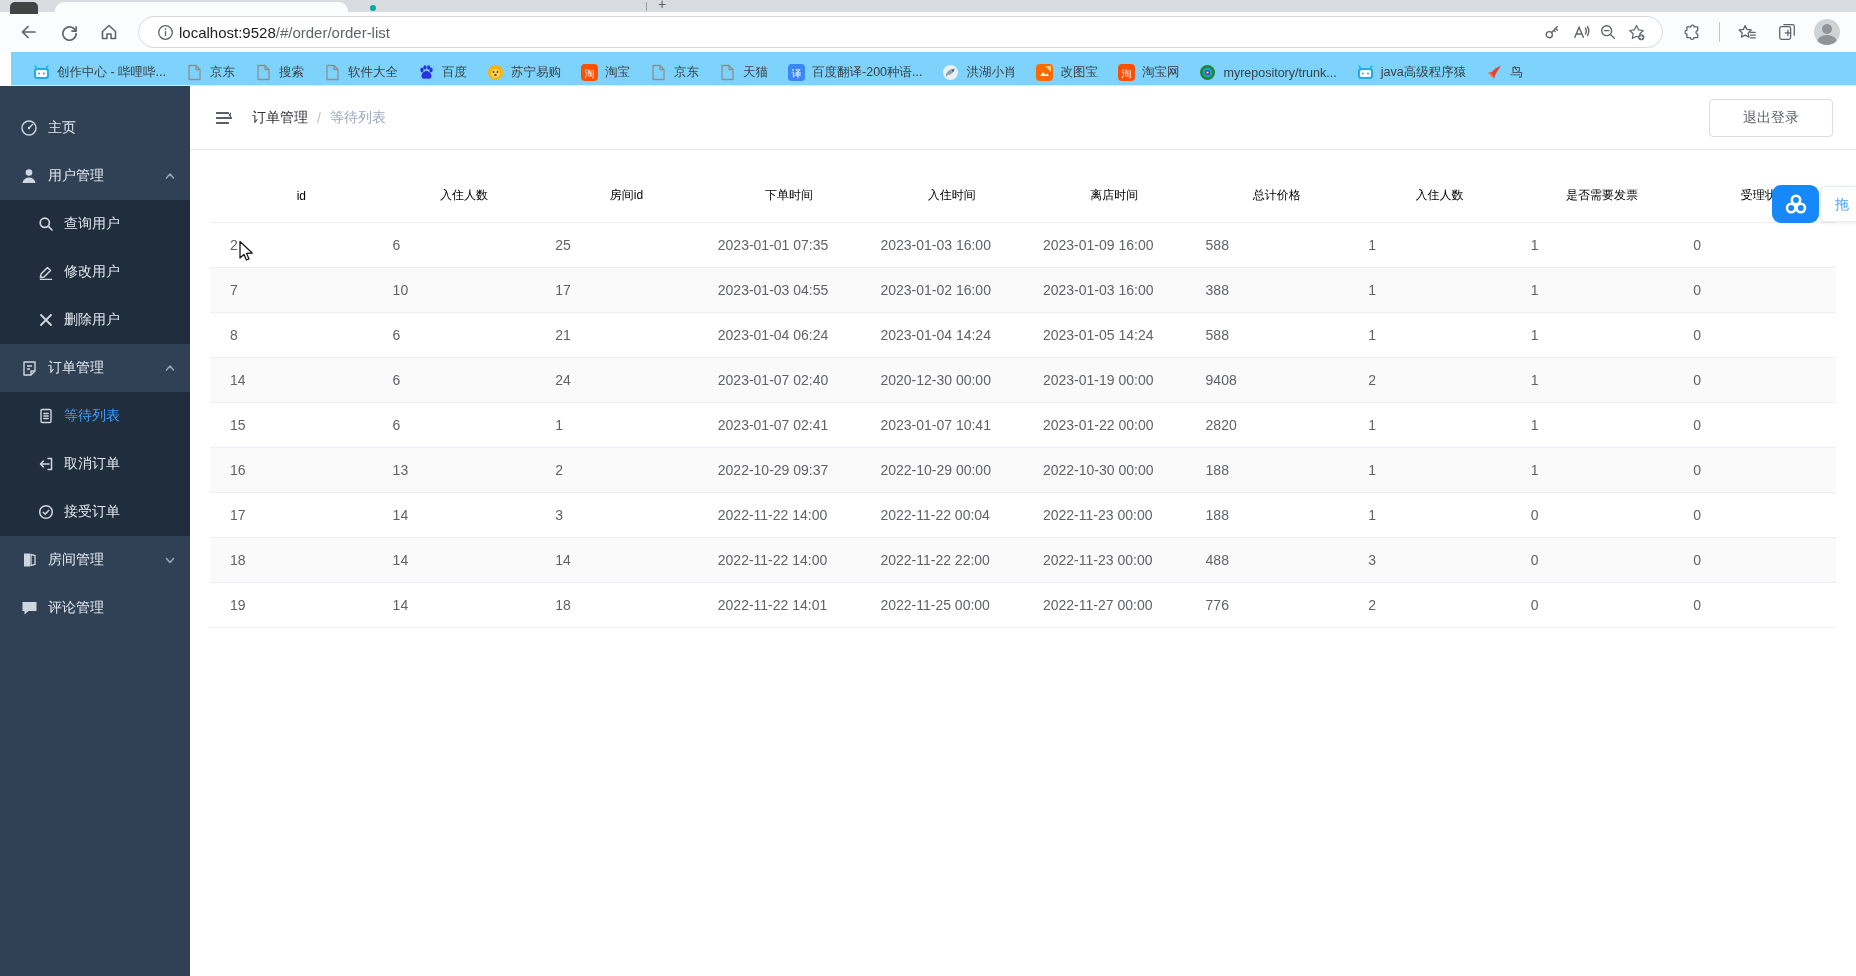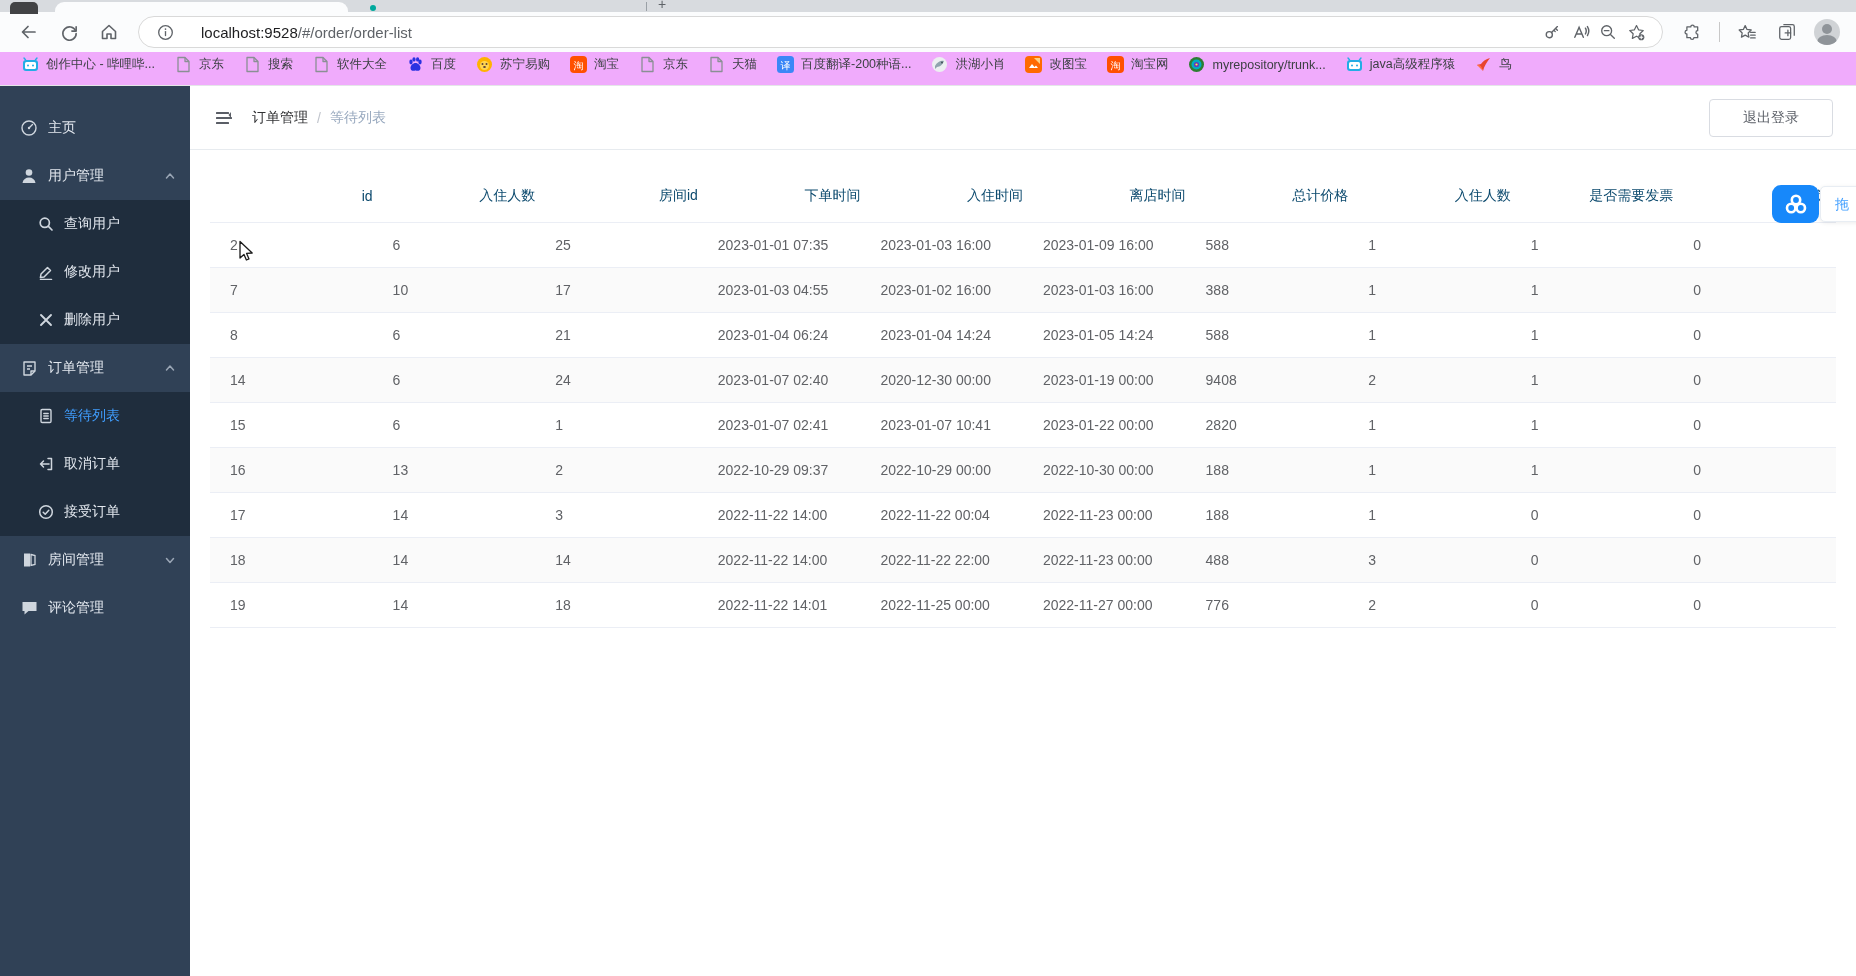--- a/index.html
+++ b/index.html
@@ -11,30 +11,30 @@
   .tab-chip { position:absolute; left:10px; top:2px; width:28px; height:12px; background:#424345; border-radius:5px 5px 0 0; }
   .tab-active { position:absolute; left:55px; top:2px; width:293px; height:10px; background:#fbfcfd; border-radius:9px 9px 0 0; }
   .tab-dot { position:absolute; left:370px; top:5px; width:6px; height:6px; border-radius:50%; background:#00a99d; }
   .tab-divider { position:absolute; left:646px; top:2px; width:1px; height:9px; background:#9aa0a6; }
   .tab-plus { position:absolute; left:658px; top:-4px; color:#5f6368; font-size:14px; }
 
   .toolbar { height:40px; background:#fbfcfd; display:flex; align-items:center; padding:0 10px; gap:2px; }
   .tb-btn { width:38px; height:32px; display:flex; align-items:center; justify-content:center; color:#5f6368; border-radius:6px; flex:none; }
   .addressbar { flex:1; height:32px; margin:0 8px; background:#ffffff; border:1px solid #d9d9d9; border-radius:17px; display:flex; align-items:center; padding:0 12px; min-width:0; }
   .ab-ic { width:28px; height:24px; display:flex; align-items:center; justify-content:center; color:#5f6368; flex:none; }
-  .url { font-size:15px; margin-left:22px; white-space:nowrap; overflow:hidden; }
+  .url { font-size:15px; margin-left:0; white-space:nowrap; overflow:hidden; }
   .url .host { color:#1d1d1f; }
   .url .path { color:#5f6368; }
   .ab-spacer { flex:1; }
   .tb-divider { width:1px; height:20px; background:#c8c8c8; margin:0 6px; flex:none; }
   .avatar { width:26px; height:26px; border-radius:50%; background:#d0d3d6; position:relative; overflow:hidden; flex:none; }
   .avatar:before { content:""; position:absolute; left:8px; top:5px; width:10px; height:10px; border-radius:50%; background:#8f9499; }
   .avatar:after { content:""; position:absolute; left:3px; top:16px; width:20px; height:14px; border-radius:50%; background:#8f9499; }
 
-  .bookmarksbar { height:34px; background:#f0abfc; border-bottom:1px solid #e4e6e8; display:flex; align-items:flex-start; padding:0 14px; gap:4px; overflow:hidden; }
+  .bookmarksbar { height:34px; background:#7dd3fc; border-bottom:1px solid #e4e6e8; display:flex; align-items:flex-end; padding:0 14px; gap:4px; overflow:hidden;margin-left:11px; }
   .bm { display:flex; align-items:center; gap:7px; padding:4px 8px; border-radius:5px; flex:none; }
   .bm-ic { width:17px; height:17px; display:flex; align-items:center; justify-content:center; }
   .bm-label { font-size:12.5px; color:#3c4043; white-space:nowrap; }
 
   
   .app { display:flex; height:890px; }
   .sidebar { width:190px; background:#304156; padding-top:18px; flex:none; }
   .s-item { height:48px; display:flex; align-items:center; padding:0 14px 0 20px; color:#e3e8ef; font-size:14px; cursor:pointer; }
   .s-item .s-ic { width:18px; height:18px; margin-right:10px; display:flex; align-items:center; justify-content:center; color:#cfd6de; flex:none; }
   .s-item .s-label { flex:1; white-space:nowrap; }
@@ -48,21 +48,21 @@
   .navbar { height:64px; background:#fff; border-bottom:1px solid #e7ebef; display:flex; align-items:center; padding:0 23px 0 22px; }
   .hamburger { width:24px; height:24px; color:#5a5e66; display:flex; align-items:center; justify-content:center; margin-right:16px; }
   .breadcrumb { font-size:14px; display:flex; gap:9px; align-items:center; }
   .bc-parent { color:#303133; }
   .bc-sep { color:#c0c4cc; }
   .bc-current { color:#97a8be; }
   .logout-btn { margin-left:auto; background:#fff; border:1px solid #d9dce2; border-radius:4px; color:#5a5e66; font-size:14px; padding:9px 33px; font-family:inherit; cursor:pointer; }
 
   .content { flex:1; padding:20px; background:#fff; }
   table.order-table { width:100%; border-collapse:collapse; table-layout:fixed; }
-  .order-table th { height:52px; text-align:right; padding-left:20px; font-size:14px; font-weight:400; color:#0c4a6e; border-bottom:1px solid #ebeef5; }
+  .order-table th { height:52px; text-align:center; padding-left:20px; font-size:12px; font-weight:400; color:#000000; border-bottom:1px solid #ebeef5; }
   .order-table td { height:45px; text-align:left; padding-left:20px; font-size:14px; color:#606266; border-bottom:1px solid #ebeef5; }
   .order-table tbody tr:nth-child(even) { background:#fafafa; }
 
   
   .float-widget-btn { position:absolute; left:1772px; top:185px; width:47px; height:38px; background:#1788fa; border-radius:9px; display:flex; align-items:center; justify-content:center; z-index:30; cursor:pointer; }
   .float-widget-label { position:absolute; left:1820px; top:186px; width:60px; height:36px; background:#fff; border:1px solid #e8edf3; border-radius:5px; box-shadow:0 1px 4px rgba(0,0,0,.08); color:#409eff; font-size:14px; line-height:34px; padding-left:14px; z-index:29; }
 
   .cursor { position:absolute; left:238px; top:240px; z-index:50; pointer-events:none; }
 
   svg { display:block; }

